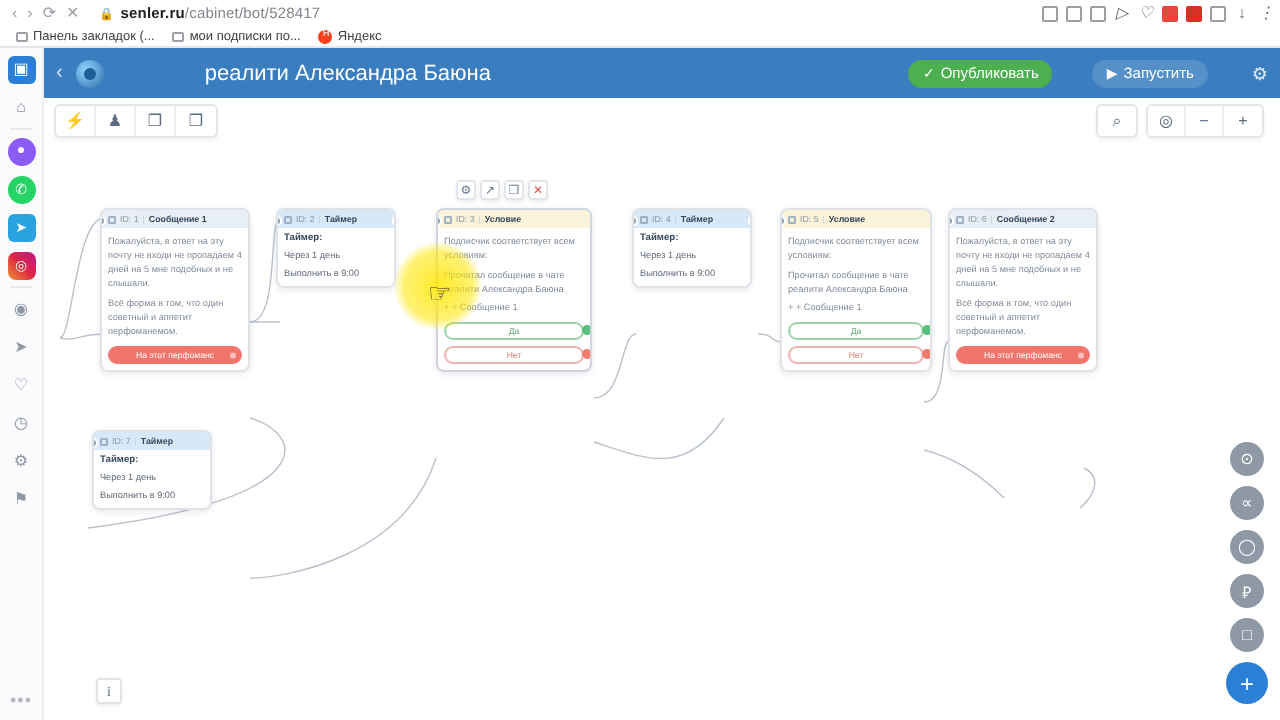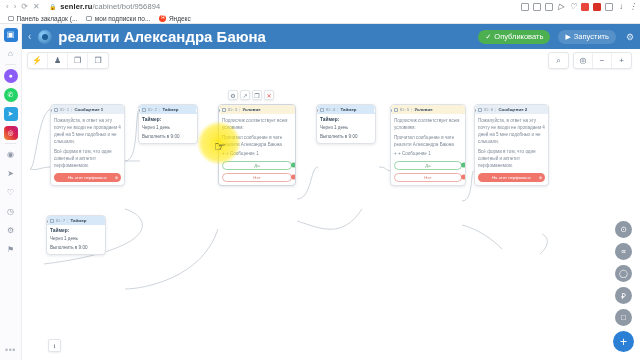--- a/index.html
+++ b/index.html
@@ -59,22 +59,22 @@
     position:absolute; left:22px; top:24px; width:618px; height:25px;
     background:#3a7ec0; display:flex; align-items:center; padding:0 6px;
   }
   .hdr-back { color:#cfe3f6; font-size:10px; margin-right:7px; cursor:pointer; }
   .hdr-logo {
     width:14px; height:14px; border-radius:50%;
     background:radial-gradient(circle at 35% 35%, #8fd3ff, #2f6fa8);
     margin-right:6px; flex:0 0 auto; position:relative;
   }
   .hdr-logo::after { content:""; position:absolute; left:4px; top:4px; width:6px; height:6px; border-radius:50%; background:#1e5c96; }
-  .hdr-title { color:#ffffff; font-size:15px; font-weight:700; white-space:nowrap; }
-  .hdr-actions { margin-left:auto; display:flex; align-items:center; gap:8px;padding-left:48px; }
+  .hdr-title { color:#ffffff; font-size:11px; font-weight:400; white-space:nowrap;margin-left:44px; }
+  .hdr-actions { margin-left:auto; display:flex; align-items:center; gap:20px;padding-left:48px; }
   .hbtn {
     height:14px; padding:0 7px; border-radius:7px; display:flex; align-items:center; gap:3px;
     font-size:7.5px; color:#ffffff; cursor:pointer; white-space:nowrap;
   }
   .hbtn.green { background:#4caf50; }
   .hbtn.ghost { background:rgba(255,255,255,0.14);justify-content:center; }
   .hbtn .gl { font-size:7px; }
   .hdr-gear { color:#dce9f7; font-size:9px; cursor:pointer; margin-left:2px; }
 
   
@@ -190,21 +190,21 @@
 <div class="browser-chrome">
 
   <div class="url-row">
     <div class="nav-btns">
       <span>‹</span>
       <span>›</span>
       <span>⟳</span>
       <span>✕</span>
     </div>
     <span class="lock-ico">🔒</span>
-    <span class="url-text"><b>senler.ru</b><span class="dim">/cabinet/bot/956894</span></span>
+    <span class="url-text"><b>senler.ru</b><span class="dim">/cabinet/bot/528417</span></span>
     <div class="chrome-right">
       <i></i>
       <i></i>
       <i></i>
       <i class="plain">▷</i>
       <i class="plain">♡</i>
       <i class="red"></i>
       <i class="redsq"></i>
       <i></i>
       <i class="plain">↓</i>

